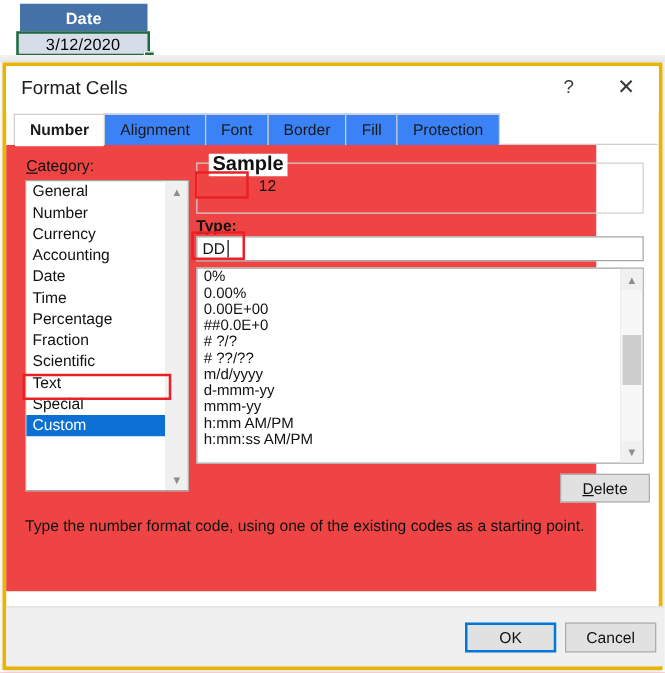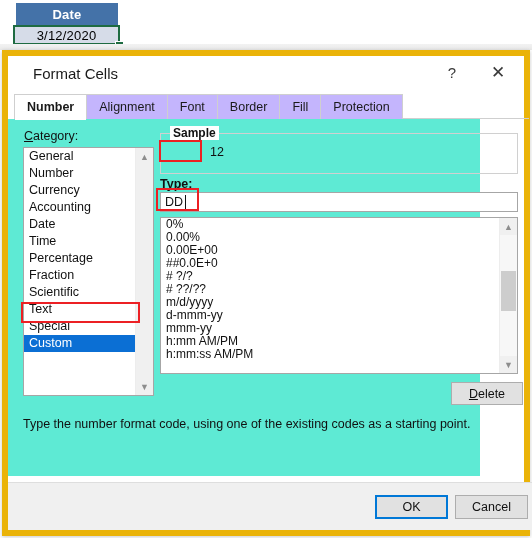--- a/index.html
+++ b/index.html
@@ -27,23 +27,22 @@
   .fill-handle {
     position: absolute; left: 115px; top: 41px; width: 7px; height: 7px;
     background: #1e6b41; border: 1px solid #ffffff; box-sizing: content-box;
   }
   .sheet-shadow { position: absolute; left: 0; top: 44px; width: 532px; height: 6px;
     background: linear-gradient(#f2f2f2, #e9e9e9); }
 
   
   .dialog {
     position: absolute; left: 2px; top: 50px; width: 528px; height: 486px;
-    background: #ffffff; border: 6px solid #eab308; box-sizing: border-box;
+    background: #ffffff; border: 3px solid #eab308; box-sizing: border-box;
     box-shadow: 0 1px 4px rgba(0,0,0,.22);
-    padding-left: 13px;
   }
   .titlebar { position: relative; height: 37px; background: #ffffff; }
   .title-text {
     position: absolute; left: 12px; top: 9px; font-size: 15px; color: #1a1a1a;
   }
   .tb-btn {
     position: absolute; top: 0; width: 44px; height: 32px;
     display: flex; align-items: center; justify-content: center;
     font-size: 15px; color: #3a3a3a; cursor: default; user-select: none;
   }
@@ -53,28 +52,28 @@
   
   .tabstrip {
     position: absolute; left: 6px; top: 38px; width: 515px; height: 25px;
   }
   .tab-underline {
     position: absolute; left: 6px; top: 62px; width: 515px; height: 1px; background: #cfcfcf;
   }
   .tab {
     position: relative; float: left; height: 25px; line-height: 25px;
     padding: 0 12px; font-size: 12.5px; color: #1a1a1a;
-    background: #c4b5fd; border: 1px solid #cfcfcf; border-bottom: none;
+    background: #3b82f6; border: 1px solid #cfcfcf; border-bottom: none;
     box-sizing: border-box; margin-right: -1px; cursor: default;
   }
   .tab.active { background: #ffffff; font-weight: bold; z-index: 3; border-color: #cfcfcf; }
   .tab.active::after { content: ""; position: absolute; left: 0; right: 0; bottom: -1px; height: 2px; background: #ffffff; }
 
   
-  .body { position: absolute; left: 0; top: 63px; width: 472px; height: 357px; background: #5eead4; }
+  .body { position: absolute; left: 0; top: 63px; width: 472px; height: 357px; background: #ef4444; }
 
   .lbl { position: absolute; font-size: 12.5px; color: #111; }
   .lbl u { text-decoration: underline; }
 
   
   .cat-label { left: 16px; top: 10px; }
   .cat-box {
     position: absolute; left: 15px; top: 28px; width: 131px; height: 249px;
     border: 1px solid #a6a6a6; box-sizing: border-box; background: #ffffff; overflow: hidden;
   }
@@ -103,21 +102,21 @@
   #red-sample { left: 151px; top: 21px; width: 43px; height: 22px; }
   #red-type   { left: 148px; top: 69px; width: 43px; height: 23px; }
 
   
   .group {
     position: absolute; left: 152px; top: 14px; width: 358px; height: 41px;
     border: 1px solid #d0d0d0; box-sizing: border-box;
   }
   .group-title {
     position: absolute; left: 162px; top: 7px; background: #ffffff; padding: 0 3px;
-    font-size: 12px; font-weight: bold; color: #111;
+    font-size: 16px; font-weight: bold; color: #111;
   }
   .sample-value {
     position: absolute; left: 158px; top: 26px; font-size: 12.5px; color: #111; margin-left: 44px;
   }
 
   
   .type-label { left: 152px; top: 58px; font-weight: bold; }
   .type-input {
     position: absolute; left: 152px; top: 73px; width: 358px; height: 20px;
     border: 1px solid #a6a6a6; box-sizing: border-box; background: #ffffff;

